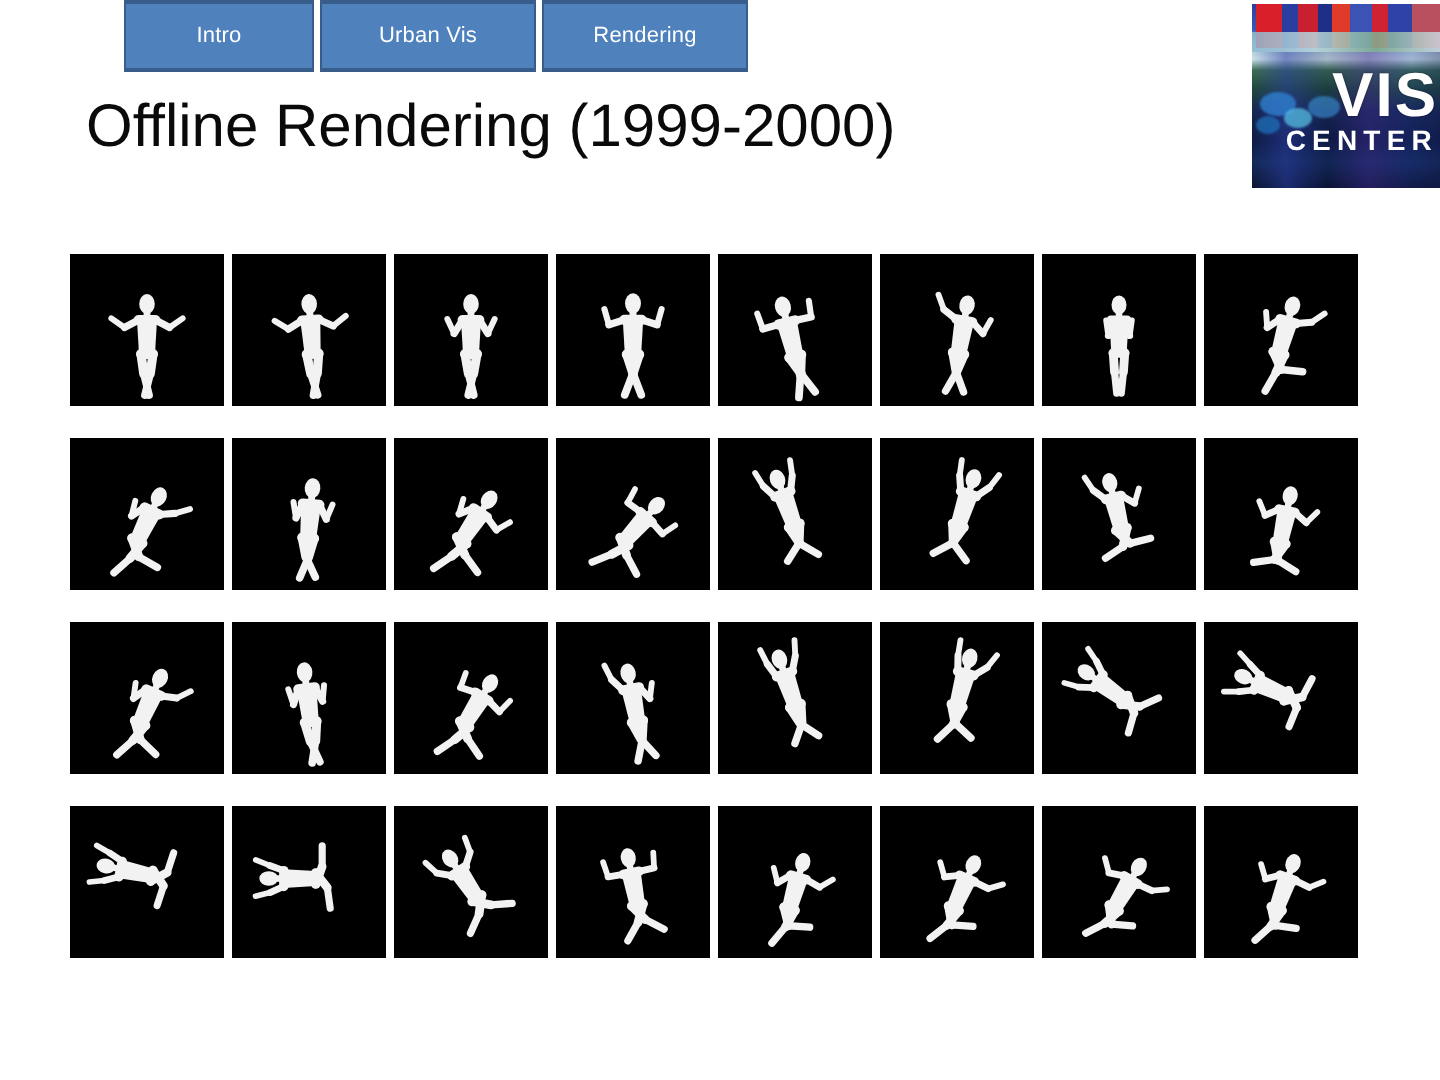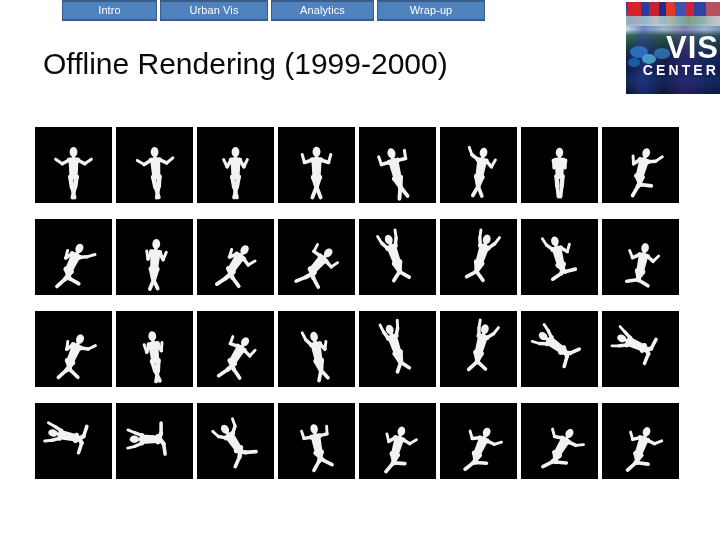--- a/index.html
+++ b/index.html
@@ -21,21 +21,21 @@
     position: absolute;
     left: 62px;
     top: 0px;
     width: 530px;
     height: 22px;
     display: flex;
     align-items: stretch;
   }
   .nav-tab {
     position: relative;
-    height: 21px;
+    height: 36px;
     margin-right: 3px;
     background: #4f81bd;
     border-top: 2px solid #385d8a;
     border-bottom: 2px solid #385d8a;
     border-left: 1px solid #385d8a;
     border-right: 1px solid #385d8a;
     box-sizing: border-box;
     display: flex;
     align-items: center;
     justify-content: center;
@@ -171,24 +171,21 @@
 <body>
 
 <div id="nav-tabs">
     <div class="nav-tab tab-w-intro">
       <span class="nav-tab-label">Intro</span>
     </div>
     <div class="nav-tab tab-w-urbanvis">
       <span class="nav-tab-label">Urban Vis</span>
     </div>
     <div class="nav-tab tab-w-analytics">
-      <span class="nav-tab-label">Analytics</span>
-    </div>
-    <div class="nav-tab tab-w-wrapup">
-      <span class="nav-tab-label">Wrap-up</span>
+      <span class="nav-tab-label">Rendering</span>
     </div>
   </div>
 
 <h1 id="slide-title">Offline Rendering (1999-2000)</h1>
 
 <div id="vis-logo">
   <div id="vis-logo-art">
     <div class="logo-stripe" style="left:2px;width:13px;background:#d81f2a;"></div>
     <div class="logo-stripe" style="left:15px;width:8px;background:#2a3da0;"></div>
     <div class="logo-stripe" style="left:23px;width:10px;background:#c8202f;"></div>

